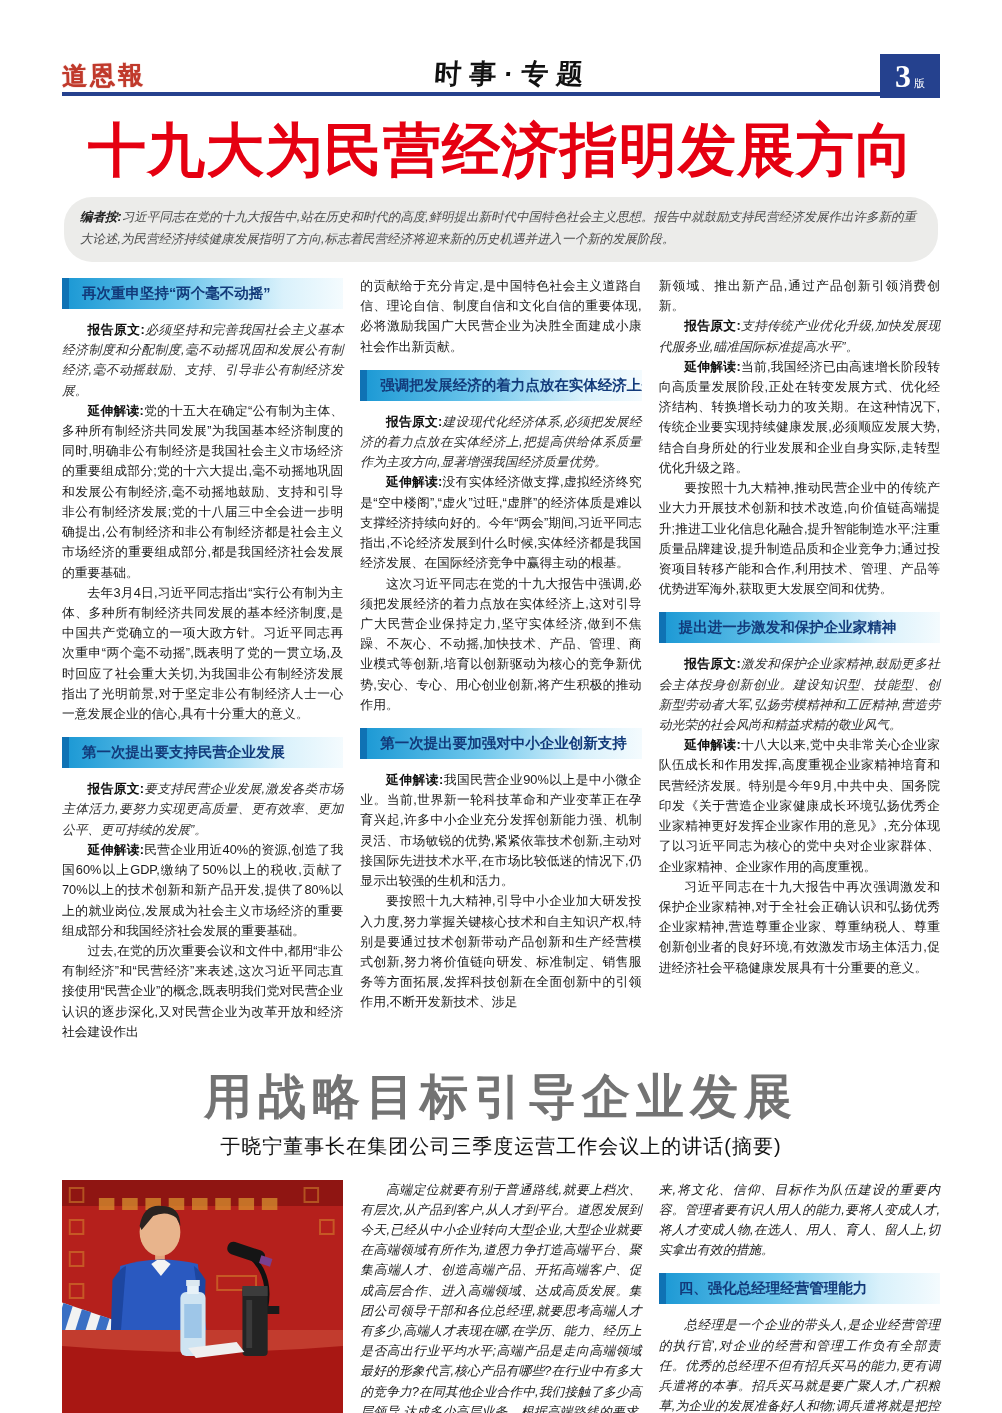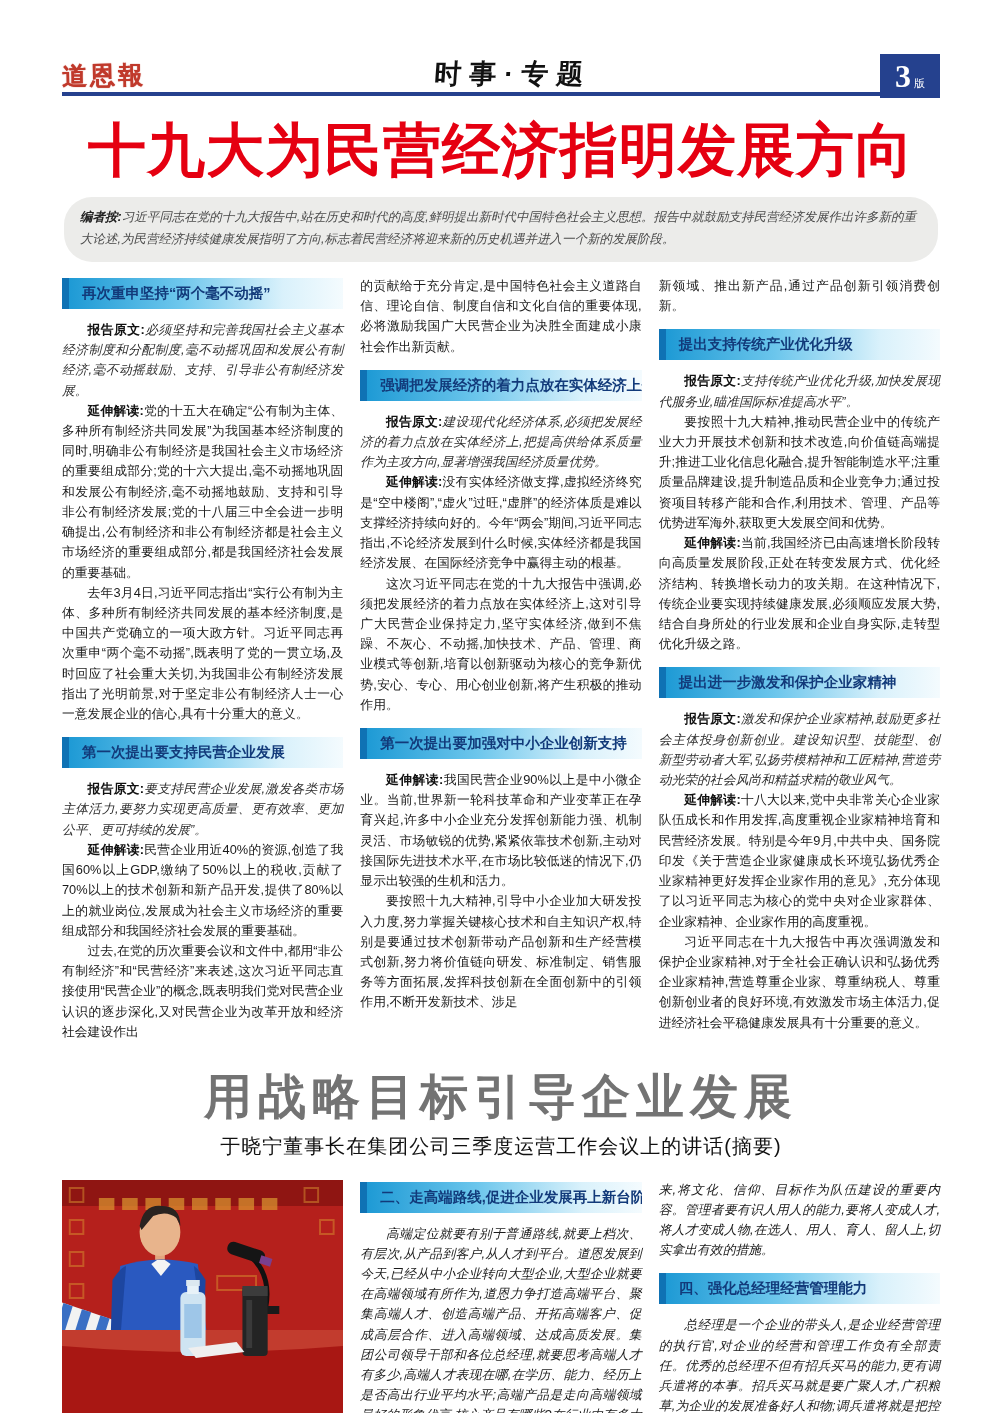--- a/index.html
+++ b/index.html
@@ -102,24 +102,23 @@
         <div class="sec-head">强调把发展经济的着力点放在实体经济上来</div>
         <p class="para quote"><strong class="lead">报告原文:</strong>建设现代化经济体系,必须把发展经济的着力点放在实体经济上,把提高供给体系质量作为主攻方向,显著增强我国经济质量优势。</p>
         <p class="para"><strong class="lead">延伸解读:</strong>没有实体经济做支撑,虚拟经济终究是“空中楼阁”,“虚火”过旺,“虚胖”的经济体质是难以支撑经济持续向好的。今年“两会”期间,习近平同志指出,不论经济发展到什么时候,实体经济都是我国经济发展、在国际经济竞争中赢得主动的根基。</p>
         <p class="para">这次习近平同志在党的十九大报告中强调,必须把发展经济的着力点放在实体经济上,这对引导广大民营企业保持定力,坚守实体经济,做到不焦躁、不灰心、不动摇,加快技术、产品、管理、商业模式等创新,培育以创新驱动为核心的竞争新优势,安心、专心、用心创业创新,将产生积极的推动作用。</p>
         <div class="sec-head">第一次提出要加强对中小企业创新支持</div>
         <p class="para"><strong class="lead">延伸解读:</strong>我国民营企业90%以上是中小微企业。当前,世界新一轮科技革命和产业变革正在孕育兴起,许多中小企业充分发挥创新能力强、机制灵活、市场敏锐的优势,紧紧依靠技术创新,主动对接国际先进技术水平,在市场比较低迷的情况下,仍显示出较强的生机和活力。</p>
         <p class="para">要按照十九大精神,引导中小企业加大研发投入力度,努力掌握关键核心技术和自主知识产权,特别是要通过技术创新带动产品创新和生产经营模式创新,努力将价值链向研发、标准制定、销售服务等方面拓展,发挥科技创新在全面创新中的引领作用,不断开发新技术、涉足</p>
       </div>
     <div class="col">
         <p class="para noindent">新领域、推出新产品,通过产品创新引领消费创新。</p>
-        <div class="sec-head">提出支持传统产业优化升级</div>
         <p class="para quote"><strong class="lead">报告原文:</strong>支持传统产业优化升级,加快发展现代服务业,瞄准国际标准提高水平”。</p>
+        <p class="para"><strong class="lead">延伸解读:</strong>当前,我国经济已由高速增长阶段转向高质量发展阶段,正处在转变发展方式、优化经济结构、转换增长动力的攻关期。在这种情况下,传统企业要实现持续健康发展,必须顺应发展大势,结合自身所处的行业发展和企业自身实际,走转型优化升级之路。</p>
         <p class="para">要按照十九大精神,推动民营企业中的传统产业大力开展技术创新和技术改造,向价值链高端提升;推进工业化信息化融合,提升智能制造水平;注重质量品牌建设,提升制造品质和企业竞争力;通过投资项目转移产能和合作,利用技术、管理、产品等优势进军海外,获取更大发展空间和优势。</p>
-        <p class="para"><strong class="lead">延伸解读:</strong>当前,我国经济已由高速增长阶段转向高质量发展阶段,正处在转变发展方式、优化经济结构、转换增长动力的攻关期。在这种情况下,传统企业要实现持续健康发展,必须顺应发展大势,结合自身所处的行业发展和企业自身实际,走转型优化升级之路。</p>
         <div class="sec-head">提出进一步激发和保护企业家精神</div>
         <p class="para quote"><strong class="lead">报告原文:</strong>激发和保护企业家精神,鼓励更多社会主体投身创新创业。建设知识型、技能型、创新型劳动者大军,弘扬劳模精神和工匠精神,营造劳动光荣的社会风尚和精益求精的敬业风气。</p>
         <p class="para"><strong class="lead">延伸解读:</strong>十八大以来,党中央非常关心企业家队伍成长和作用发挥,高度重视企业家精神培育和民营经济发展。特别是今年9月,中共中央、国务院印发《关于营造企业家健康成长环境弘扬优秀企业家精神更好发挥企业家作用的意见》,充分体现了以习近平同志为核心的党中央对企业家群体、企业家精神、企业家作用的高度重视。</p>
         <p class="para">习近平同志在十九大报告中再次强调激发和保护企业家精神,对于全社会正确认识和弘扬优秀企业家精神,营造尊重企业家、尊重纳税人、尊重创新创业者的良好环境,有效激发市场主体活力,促进经济社会平稳健康发展具有十分重要的意义。</p>
       </div>
   </section>
 
   <section class="a2">
     <h2 class="a2-title">用战略目标引导企业发展</h2>
     <p class="a2-sub">于晓宁董事长在集团公司三季度运营工作会议上的讲话(摘要)</p>
@@ -190,21 +189,20 @@
               <rect x="186" y="106" width="26" height="10" fill="#3c3c3c"></rect>
               <rect x="190" y="120" width="6" height="48" fill="#4a4a4a" opacity="0.6"></rect>
             </g>
 
             <path d="M130 168 L180 162 L188 172 L138 178 Z" fill="#efefef"></path>
           </svg>
         </figure>
 
       </div>
       <div class="col">
-          <div class="sec-head">二、走高端路线,促进企业发展再上新台阶</div>
           <p class="para">高端定位就要有别于普通路线,就要上档次、有层次,从产品到客户,从人才到平台。道恩发展到今天,已经从中小企业转向大型企业,大型企业就要在高端领域有所作为,道恩力争打造高端平台、聚集高端人才、创造高端产品、开拓高端客户、促成高层合作、进入高端领域、达成高质发展。集团公司领导干部和各位总经理,就要思考高端人才有多少,高端人才表现在哪,在学历、能力、经历上是否高出行业平均水平;高端产品是走向高端领域最好的形象代言,核心产品有哪些?在行业中有多大的竞争力?在同其他企业合作中,我们接触了多少高层领导,达成多少高层业务。根据高端路线的要求,查找问题,拿出办法和措施,切实进入高端领域,达到高质发展。</p>
         </div>
       <div class="col">
           <p class="para noindent">来,将文化、信仰、目标作为队伍建设的重要内容。管理者要有识人用人的能力,要将人变成人才,将人才变成人物,在选人、用人、育人、留人上,切实拿出有效的措施。</p>
           <div class="sec-head">四、强化总经理经营管理能力</div>
           <p class="para">总经理是一个企业的带头人,是企业经营管理的执行官,对企业的经营和管理工作负有全部责任。优秀的总经理不但有招兵买马的能力,更有调兵遣将的本事。招兵买马就是要广聚人才,广积粮草,为企业的发展准备好人和物;调兵遣将就是把控市场、增强管理,科学定位企业发展方向。各单位要重视经营工作,将强化管理服务于生产经营;要在班子成员、机构改革、队伍建设上多思考,有老面孔更要有新面孔,要机构优化又要效率高效,要有带兵打仗的将又要有出谋划策的帅。</p>
         </div>
     </div>
   </section>
 

